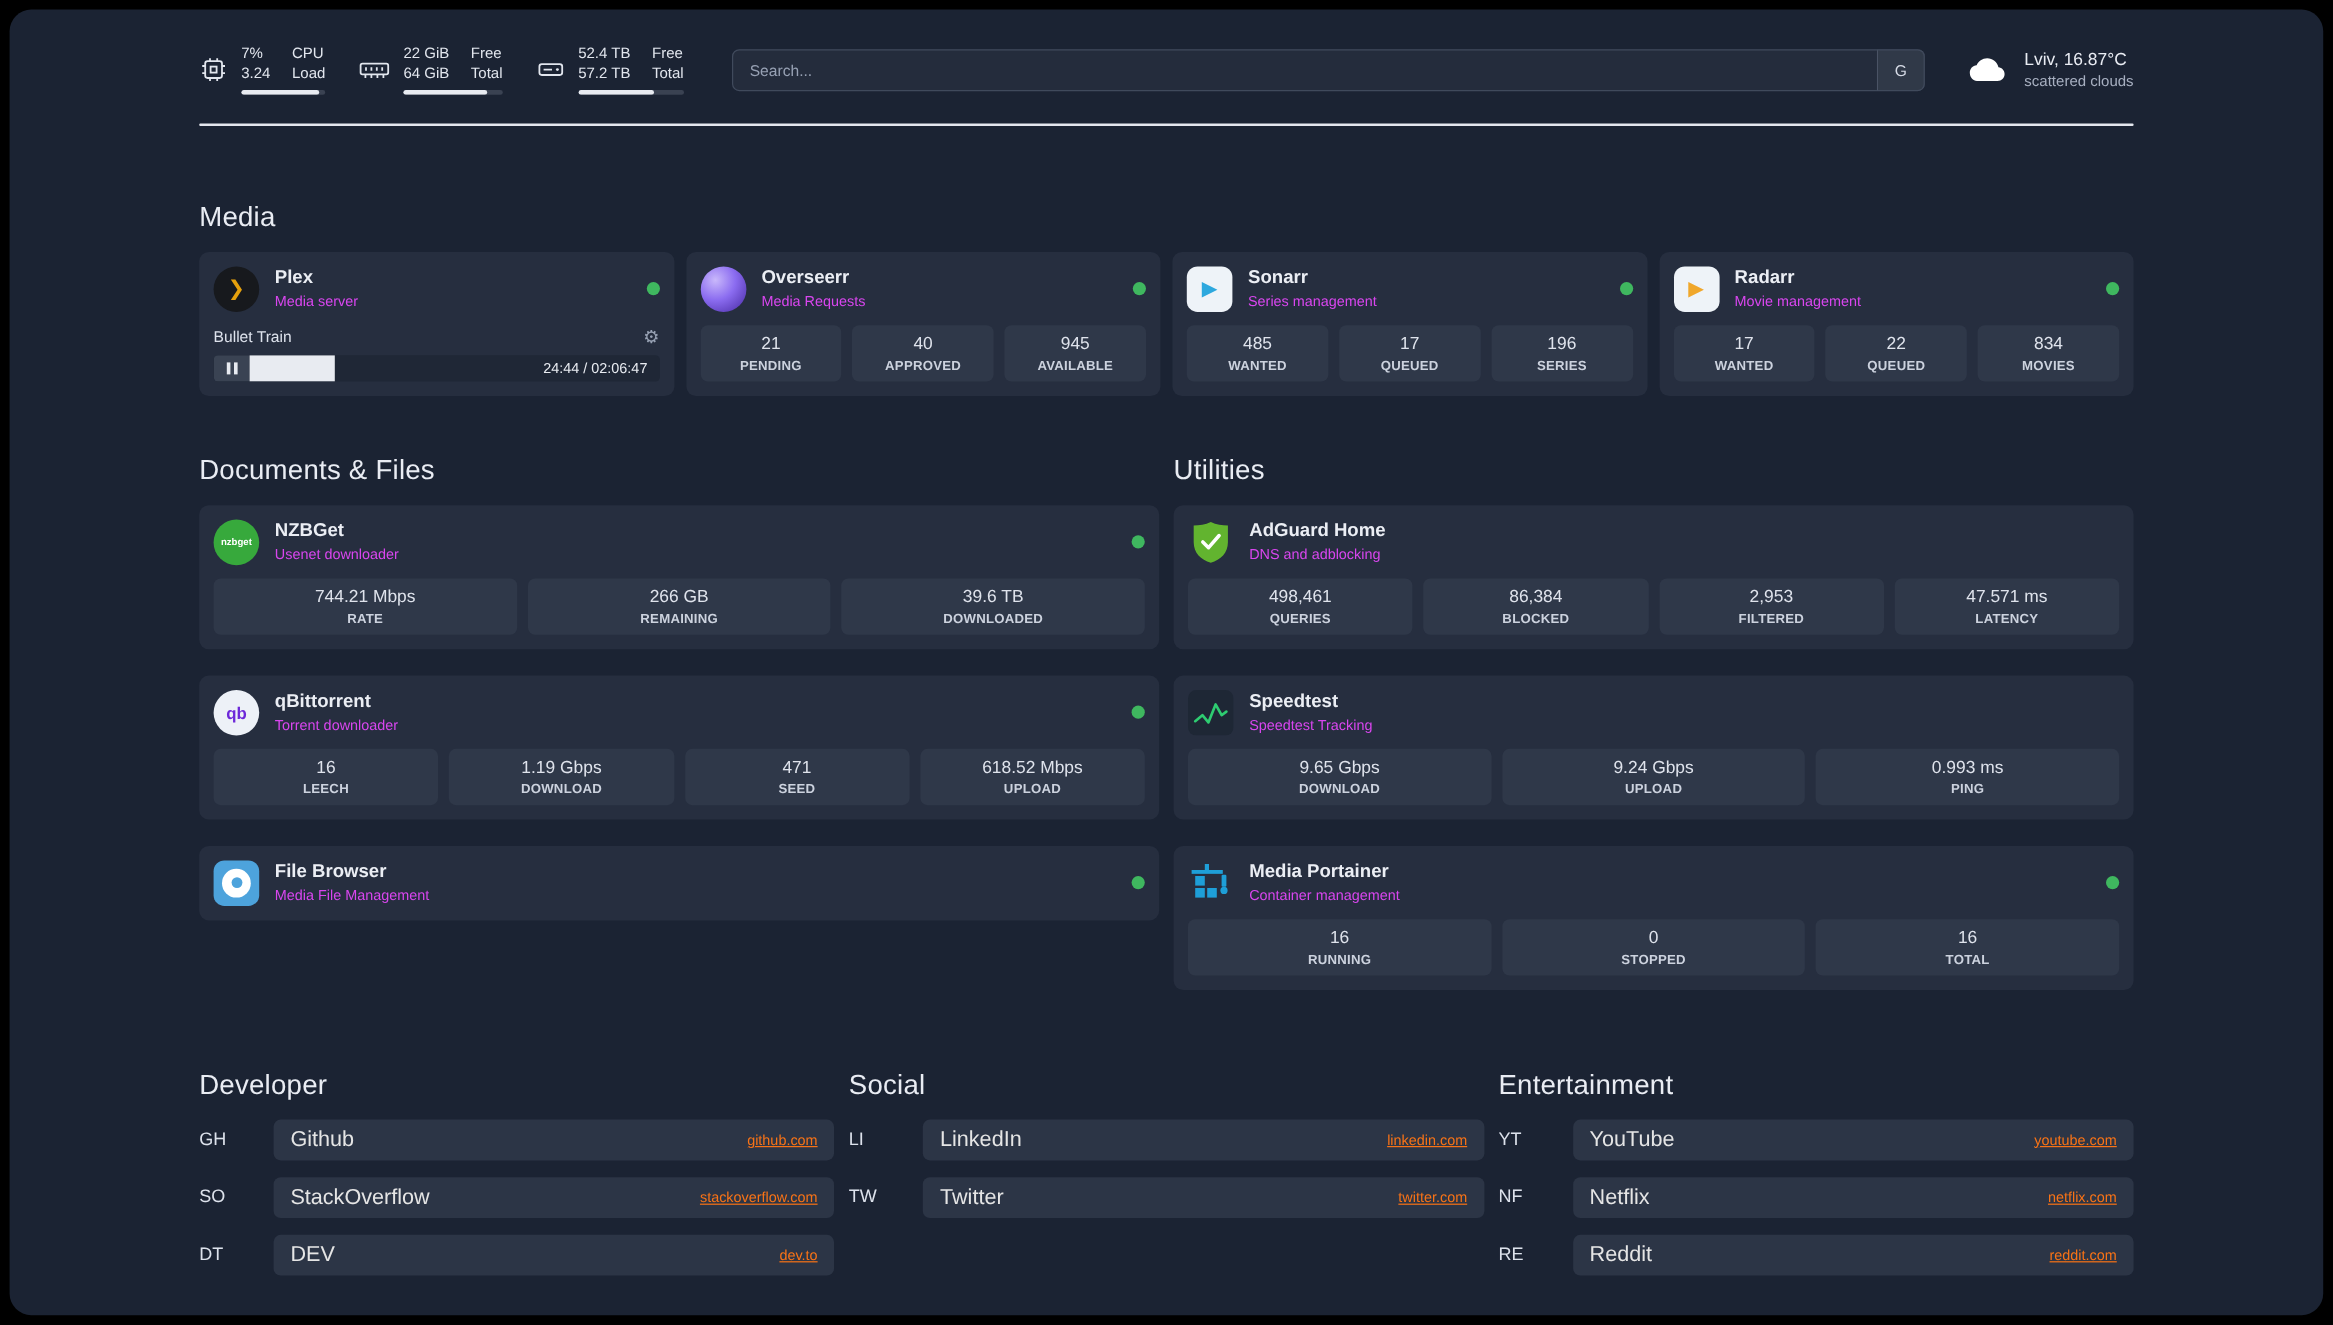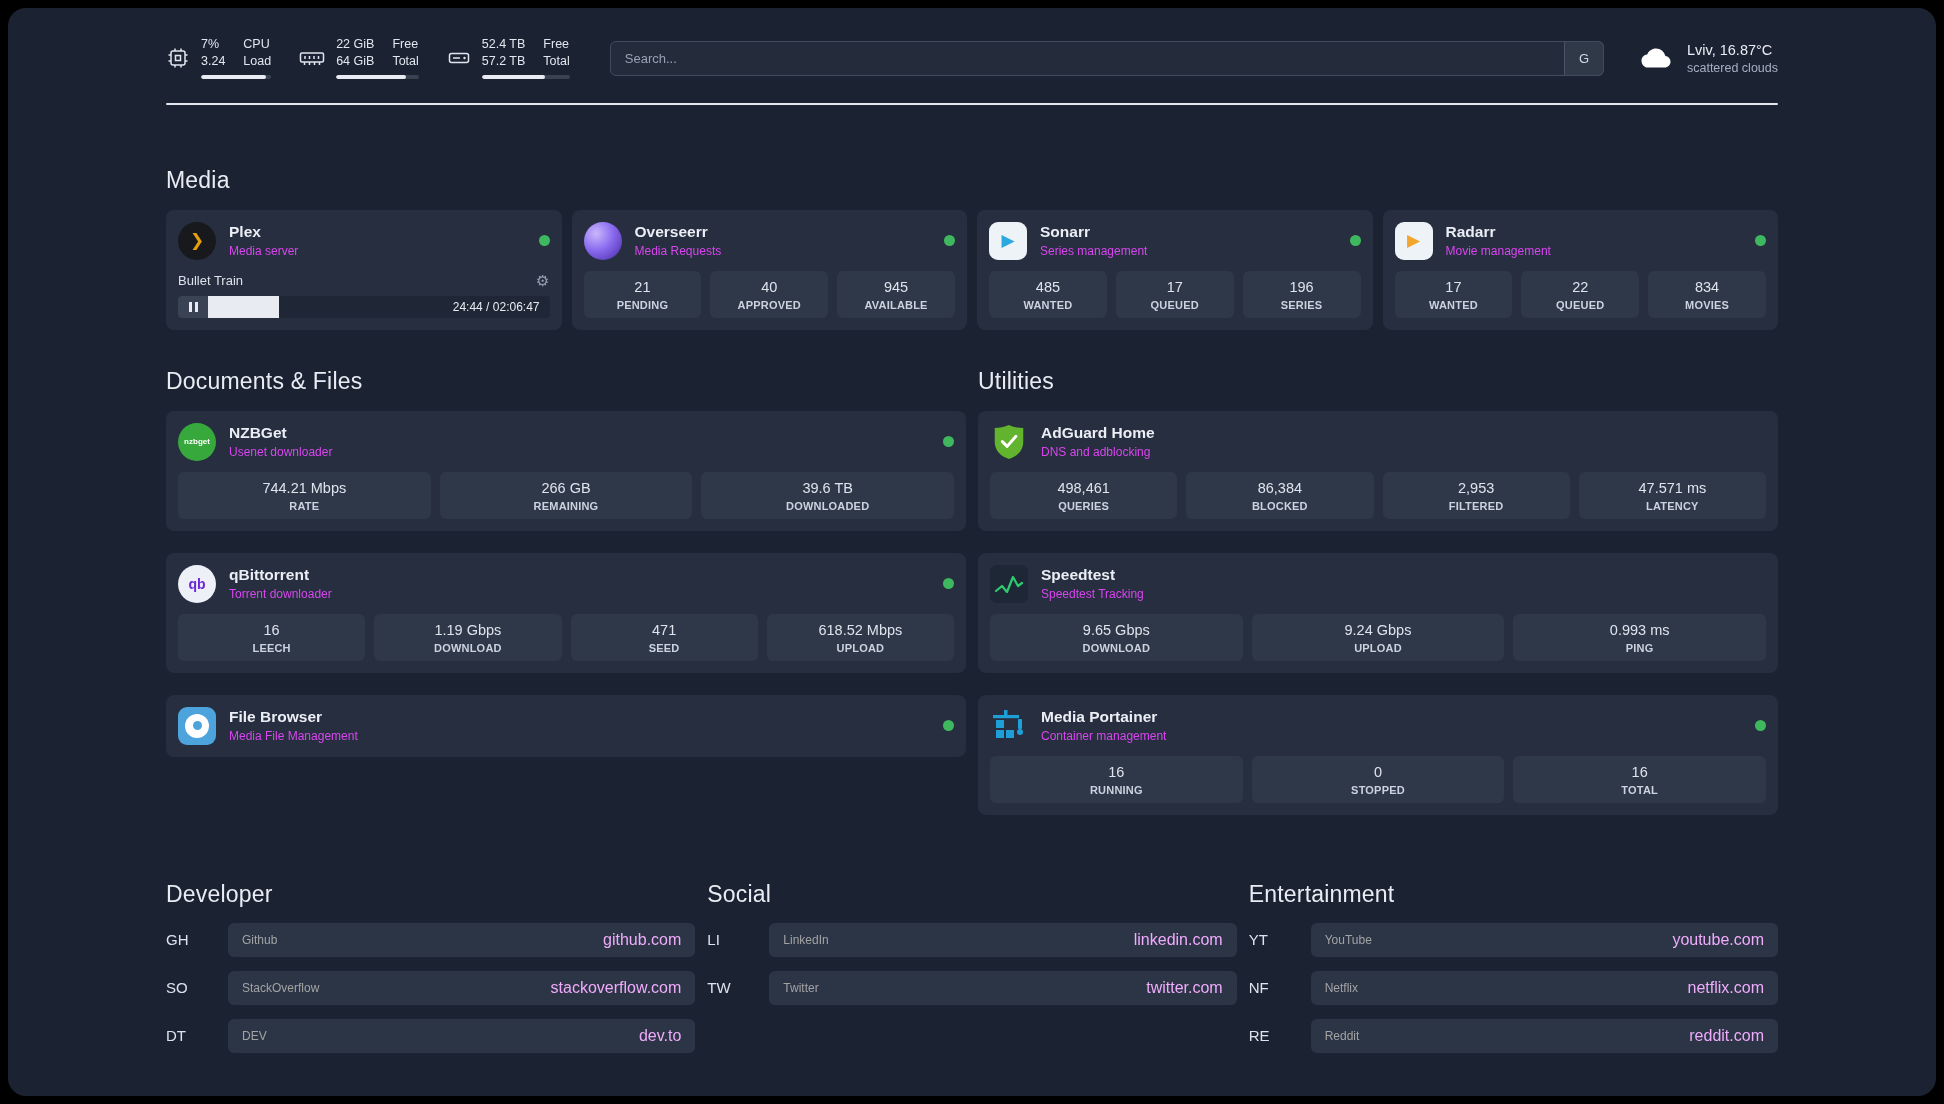--- a/index.html
+++ b/index.html
@@ -22,21 +22,21 @@
   .search-g { position:absolute; right:0; top:0; height:35px; width:40px; background:#303948; border:1px solid #404a5c; border-left:1px solid #4a5365; border-radius:0 6px 6px 0; display:flex; align-items:center; justify-content:center; font-size:13px; color:#d6dbe6; cursor:pointer; }
   .weather { display:flex; align-items:center; gap:13px; }
   .wloc { font-size:14.5px; color:#e9ecf3; }
   .wcond { font-size:12.5px; color:#a7afc0; margin-top:3px; }
   .divider { margin-top:24px; height:2px; background:#e4e7ee; border-radius:1px; }
 
   
   .section-title { font-size:23px; font-weight:500; color:#e9ecf3; letter-spacing:.2px; }
   .st-media { margin-top:62px; }
   .media-grid { margin-top:16px; display:grid; grid-template-columns:repeat(4,1fr); gap:10px; }
-  .two-col { margin-top:38px; display:grid; grid-template-columns:1fr 1fr; gap:16px 12px; align-items:start; }
+  .two-col { margin-top:48px; display:grid; grid-template-columns:1fr 1fr; gap:16px 12px; align-items:start; }
   .col-stack { margin-top:16px; display:flex; flex-direction:column; gap:22px; }
 
   
   .card { background:#262e3f; border-radius:8px; padding:12px 12px; min-height:120px; display:flex; flex-direction:column; }
   .card.slim { min-height:0; }
   .card-head { display:flex; align-items:center; gap:13px; }
   .svc-icon { width:38px; height:38px; flex:0 0 auto; display:flex; align-items:center; justify-content:center; }
   .svc-name { font-size:15.5px; font-weight:600; color:#ebeef4; }
   .svc-sub { font-size:12px; color:#d946ef; margin-top:3px; }
   .dot { width:11px; height:11px; border-radius:50%; background:#3fb75f; margin-left:auto; flex:0 0 auto; }
@@ -70,22 +70,22 @@
   .fb-icon { background:#4da3dc; border-radius:9px; }
   .fb-circle { width:24px; height:24px; background:#fff; border-radius:50%; display:flex; align-items:center; justify-content:center; }
   .fb-dot { width:9px; height:9px; background:#4da3dc; border-radius:50%; }
 
   
   .bookmarks { margin-top:66px; display:grid; grid-template-columns:repeat(3,1fr); gap:0 12px; align-items:start; }
   .bm-rows { margin-top:15px; display:flex; flex-direction:column; gap:14px; }
   .bm-row { display:flex; align-items:center; gap:32px; }
   .bm-abbr { min-width:30px; font-size:15px; color:#dde2ec; }
   .bm-bar { flex:1; height:34px; background:#2c3546; border-radius:6px; display:flex; align-items:center; padding:0 14px; cursor:pointer; }
-  .bm-name { font-size:12px; color:#a3a3a3; }
-  .bm-url { margin-left:auto; font-size:16px; color:#f0abfc; }
+  .bm-name { font-size:18px; color:#e5e5e5; }
+  .bm-url { margin-left:auto; font-size:12px; color:#f97316;text-decoration:underline; }
 </style>
 </head>
 <body>
 
 <div class="panel">
 <div class="content">
 
   <div class="topbar">
     <div class="metrics">
 

